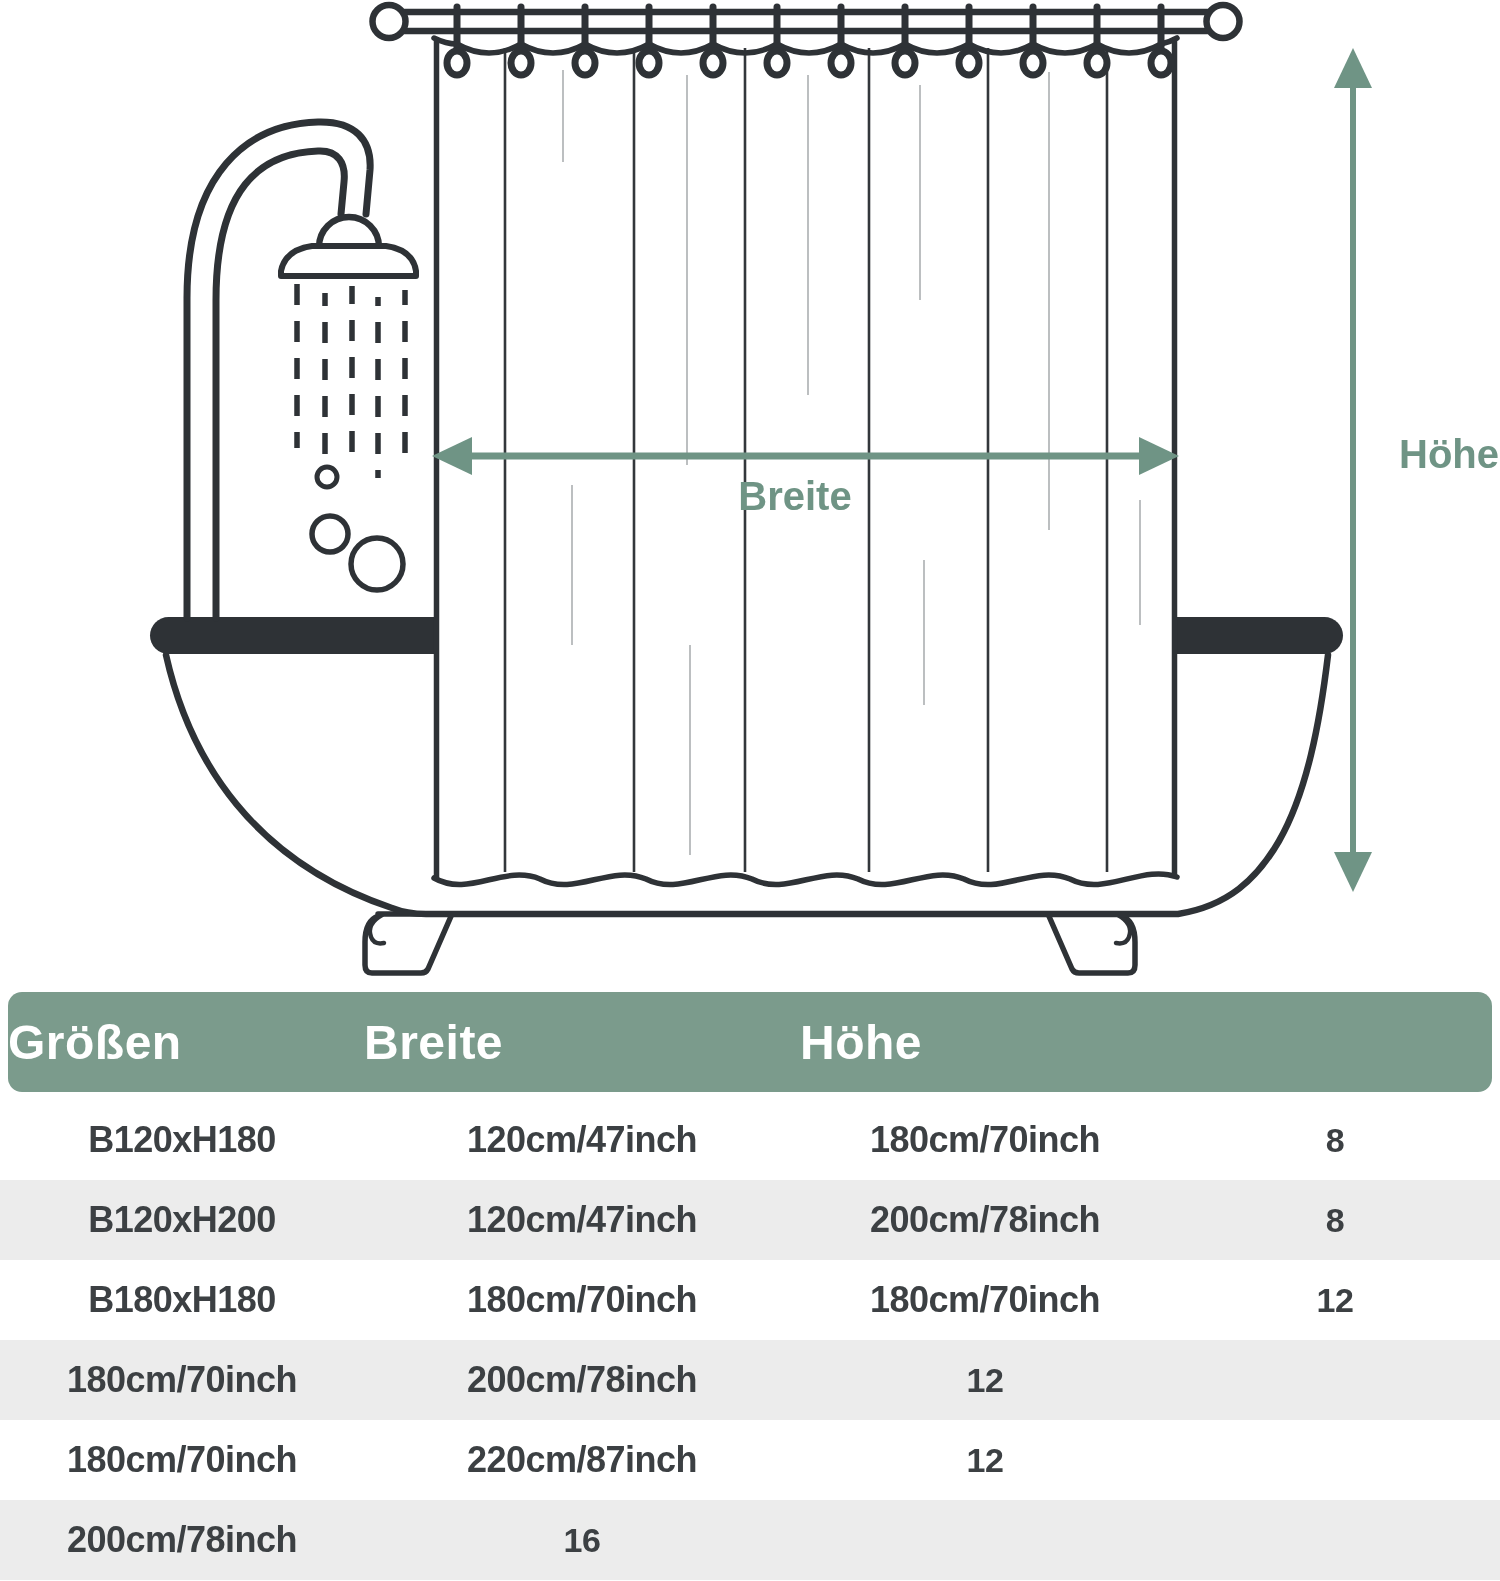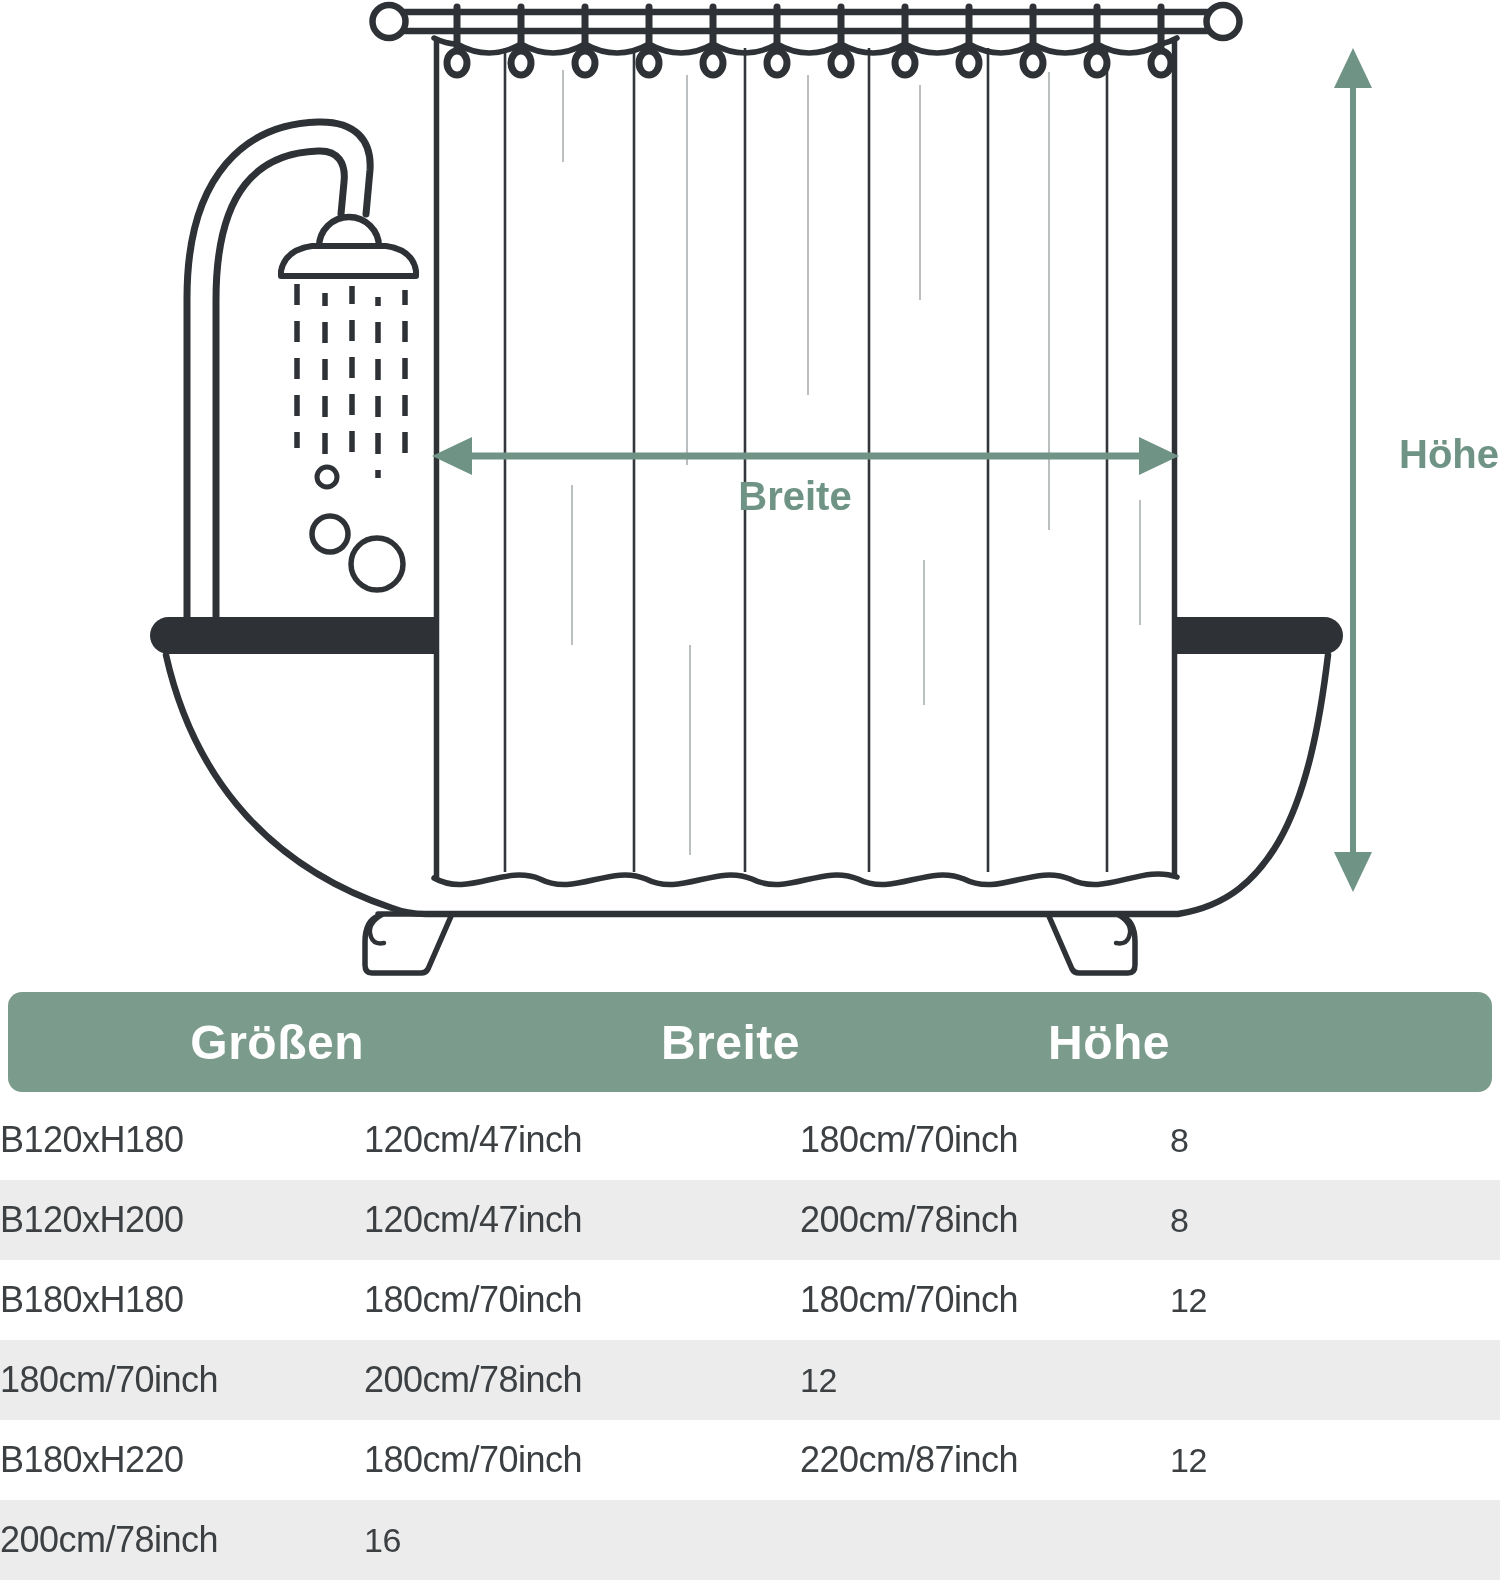--- a/index.html
+++ b/index.html
@@ -24,30 +24,30 @@
   .fold-light{stroke:var(--fold);stroke-width:1.8px;}
 
   
   .size-table{position:absolute;left:0;top:992px;width:1500px;}
   .tbl-header{
     position:absolute;left:8px;top:0;width:1484px;height:100px;
     background:var(--header-green);border-radius:14px;
     display:grid;grid-template-columns:356px 436px 370px 322px;align-items:center;
   }
   .tbl-header .h-cell{
-    color:#ffffff;font-weight:bold;font-size:48px;text-align:right;letter-spacing:0.5px;
+    color:#ffffff;font-weight:bold;font-size:48px;text-align:left;letter-spacing:0.5px;
   }
   .tbl-rows{position:absolute;left:0;top:108px;width:1500px;}
   .t-row{
     width:1500px;height:80px;
     display:grid;grid-template-columns:364px 436px 370px 330px;align-items:center;
   }
   .t-row.alt{background:var(--row-alt);}
   .t-cell{
-    color:var(--tbl-text);font-size:36px;text-align:left;font-weight:400;letter-spacing:-0.5px;
+    color:var(--tbl-text);font-size:36px;text-align:center;font-weight:700;letter-spacing:-0.5px;
   }
   .t-cell.hooks{font-size:34px;}
 </style>
 </head>
 <body>
 
 <div class="stage">
 
   <svg class="diagram-svg" width="1500" height="992" viewBox="0 0 1500 992">
 
@@ -185,21 +185,20 @@
           <div class="t-cell">180cm/70inch</div>
           <div class="t-cell">180cm/70inch</div>
           <div class="t-cell hooks">12</div>
         </div>
         <div class="t-row alt">
           <div class="t-cell">180cm/70inch</div>
           <div class="t-cell">200cm/78inch</div>
           <div class="t-cell hooks">12</div>
         </div>
         <div class="t-row">
-          <div class="t-cell">B180xH220</div>
           <div class="t-cell">180cm/70inch</div>
           <div class="t-cell">220cm/87inch</div>
           <div class="t-cell hooks">12</div>
         </div>
         <div class="t-row alt">
           <div class="t-cell">200cm/78inch</div>
           <div class="t-cell hooks">16</div>
         </div>
       </div>
   </div>

